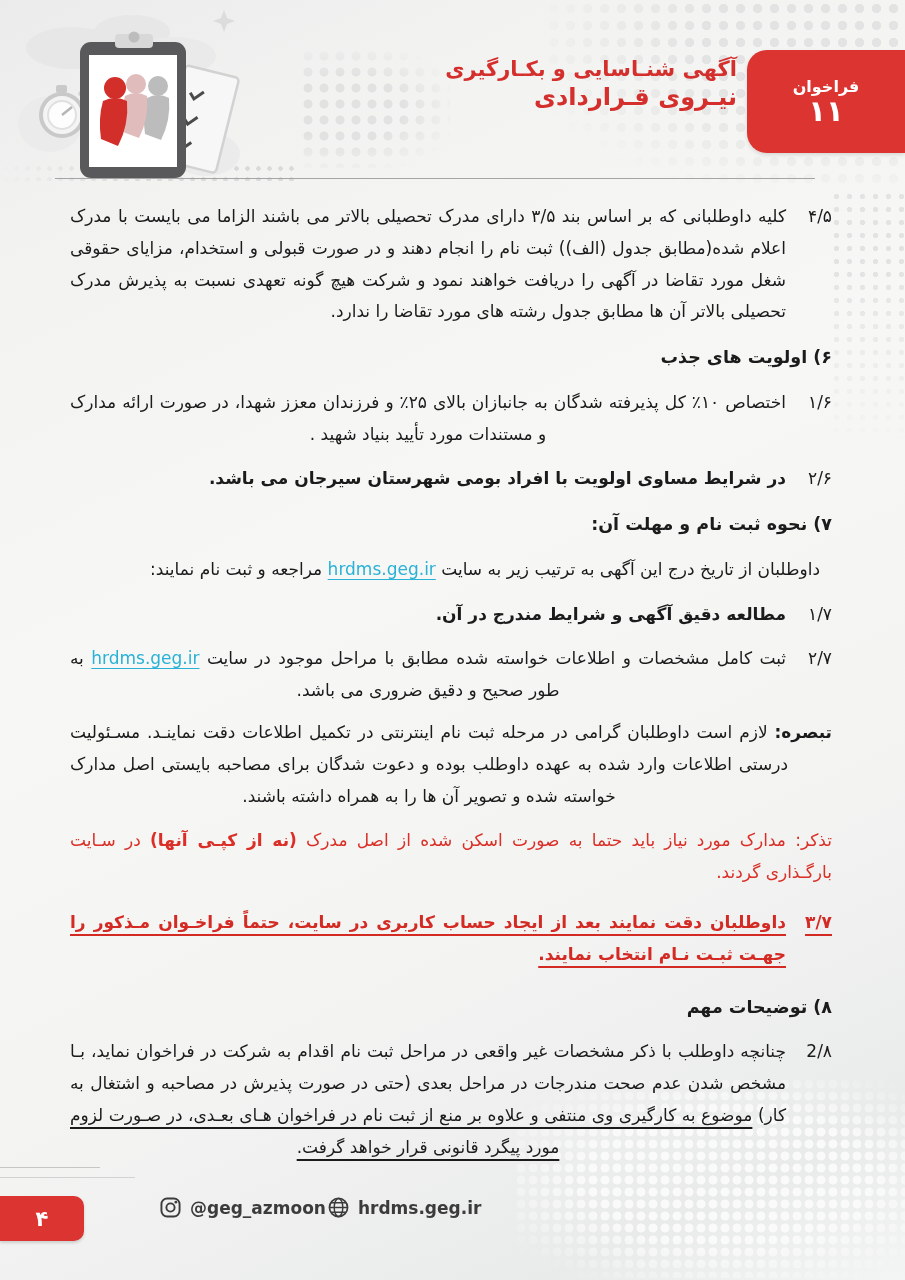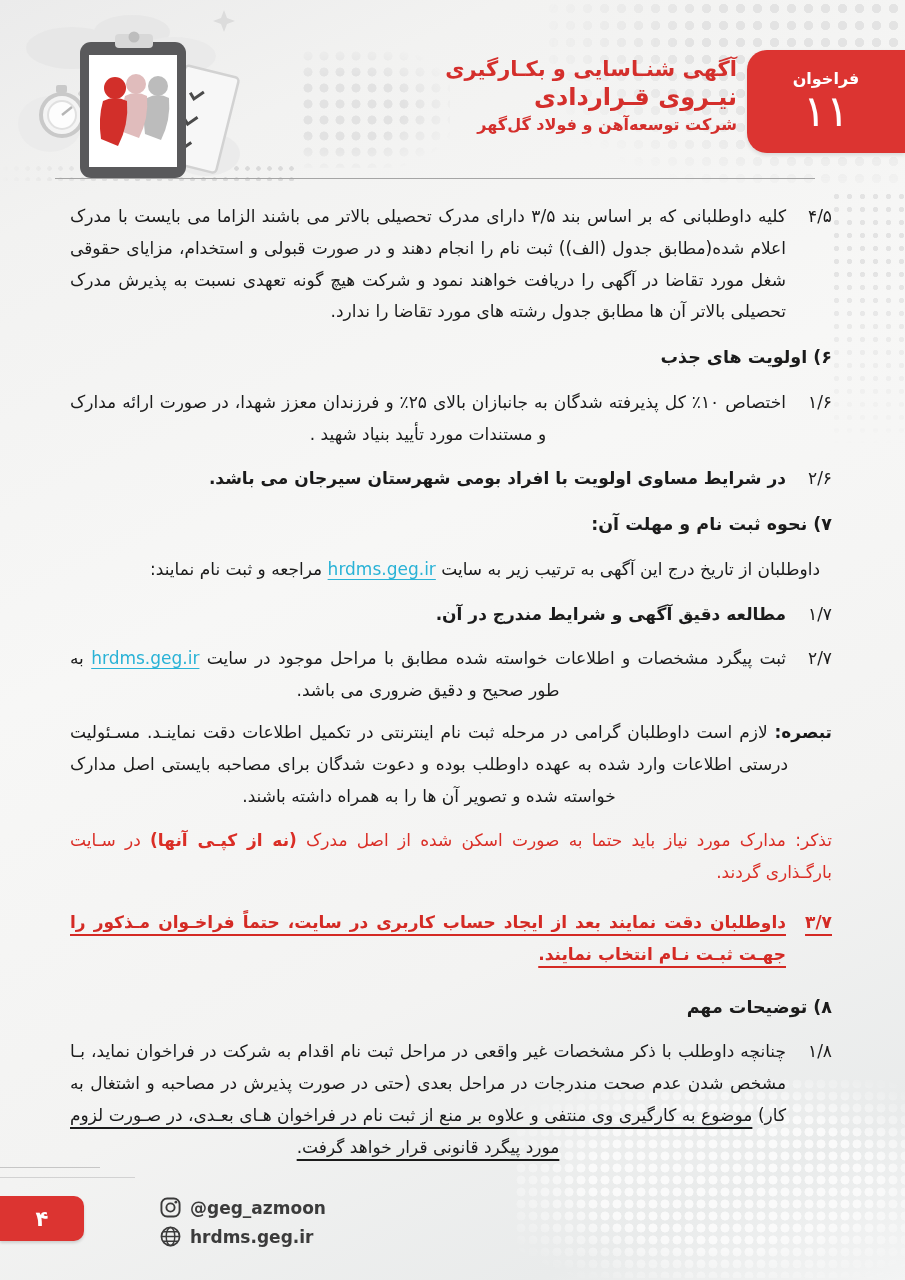--- a/index.html
+++ b/index.html
@@ -60,21 +60,21 @@
   .t2{ font-size:24px; font-weight:bold; line-height:1.3; letter-spacing:1px; }
   .t3{ font-size:16px; font-weight:bold; line-height:1.5; }
 
   .badge{
     position:absolute; top:50px; right:0; width:158px; height:103px;
     background:#dc3431; border-radius:20px 0 0 20px;
     color:#fff; display:flex; flex-direction:column; align-items:center; justify-content:center;
     box-shadow:0 2px 4px rgba(0,0,0,.12);
   }
   .badge .bl{ font-size:16px; font-weight:bold; line-height:1.2; }
-  .badge .bn{ font-size:43px; font-weight:normal; line-height:1.05; letter-spacing:2px; }
+  .badge .bn{ font-size:29px; font-weight:bold; line-height:1.05; letter-spacing:2px; }
 
   .divider{ position:absolute; top:178px; right:90px; left:55px; height:1px; background:#a5a5a5; }
 
   
   main{
     position:absolute; top:201px; right:73px; left:70px;
     font-size:17px; line-height:1.87;
   }
   h3{ font-size:17.5px; font-weight:bold; margin:3px 0 13px; }
   .item{ display:flex; gap:9px; margin-bottom:13px; }
@@ -99,21 +99,21 @@
   .foot-line2{ position:absolute; left:0; top:1177px; width:135px; height:1px; background:#d2d2d2; }
   .page-badge{
     position:absolute; left:0; top:1196px; width:84px; height:45px;
     background:#dc3431; border-radius:0 10px 10px 0;
     color:#fff; font-size:21px; font-weight:bold;
     display:flex; align-items:center; justify-content:center;
     box-shadow:0 2px 3px rgba(0,0,0,.15);
   }
   .social{
     position:absolute; left:160px; top:1197px; direction:ltr;
-    display:flex; flex-direction:column; gap:8px;
+    display:flex; flex-direction:row; gap:2px;
     color:#3b3b3b; font-size:17px; font-weight:bold;
   }
   .social .row{ display:flex; align-items:center; gap:9px; }
   .social svg{ flex:none; }
 </style>
 </head>
 <body>
 
 <div class="page">
 
@@ -167,21 +167,20 @@
             <circle cx="0" cy="-11" r="11"></circle>
             <path d="M-12 2 Q0 -4 12 2 Q14 26 3 47 L-14 40 Q-17 19 -12 2 Z"></path>
           </g>
         </g>
       </svg>
     </div>
 
     <div class="titles">
       <div class="t1">آگهی شنـاسایی و بکـارگیری</div>
       <div class="t2">نیـروی قـراردادی</div>
-      <div class="t3">شرکت توسعه‌آهن و فولاد گل‌گهر</div>
     </div>
 
     <div class="badge">
       <div class="bl">فراخوان</div>
       <div class="bn">۱۱</div>
     </div>
 
     <div class="divider"></div>
   </header>
 
@@ -213,21 +212,21 @@
     </p>
 
     <div class="item">
       <span class="num">۱/۷</span>
       <p class="single">مطالعه دقیق آگهی و شرایط مندرج در آن.</p>
     </div>
 
     <div class="item" style="margin-bottom:10px">
       <span class="num">۲/۷</span>
       <p class="just lc">
-        <span>ثبت پیگرد مشخصات و اطلاعات خواسته شده مطابق با مراحل موجود در سایت</span>
+        <span>ثبت کامل مشخصات و اطلاعات خواسته شده مطابق با مراحل موجود در سایت</span>
         <a class="link">hrdms.geg.ir</a>
         <span>به طور صحیح و دقیق ضروری می باشد.</span>
       </p>
     </div>
 
     <p class="block hang just lc">
       <b>تبصره:</b>
       <span>لازم است داوطلبان گرامی در مرحله ثبت نام اینترنتی در تکمیل اطلاعات دقت نماینـد. مسـئولیت درستی اطلاعات وارد شده به عهده داوطلب بوده و دعوت شدگان برای مصاحبه بایستی اصل مدارک خواسته شده و تصویر آن ها را به همراه داشته باشند.</span>
     </p>
 
@@ -241,21 +240,21 @@
     <div class="item red37 mb20">
       <span class="num u">۳/۷</span>
       <p class="just">
         <span class="u">داوطلبان دقت نمایند بعد از ایجاد حساب کاربری در سایت، حتماً فراخـوان مـذکور را جهـت ثبـت نـام انتخاب نمایند.</span>
       </p>
     </div>
 
     <h3>۸) توضیحات مهم</h3>
 
     <div class="item">
-      <span class="num">۱/۸</span>
+      <span class="num">2/۸</span>
       <p class="just lc">
         <span>چنانچه داوطلب با ذکر مشخصات غیر واقعی در مراحل ثبت نام اقدام به شرکت در فراخوان نماید، بـا مشخص شدن عدم صحت مندرجات در مراحل بعدی (حتی در صورت پذیرش در مصاحبه و اشتغال به کار)</span>
         <span class="u">موضوع به کارگیری وی منتفی و علاوه بر منع از ثبت نام در فراخوان هـای بعـدی، در صـورت لزوم مورد پیگرد قانونی قرار خواهد گرفت.</span>
       </p>
     </div>
 
   </main>
 
   <div class="foot-line1"></div>
   <div class="foot-line2"></div>

